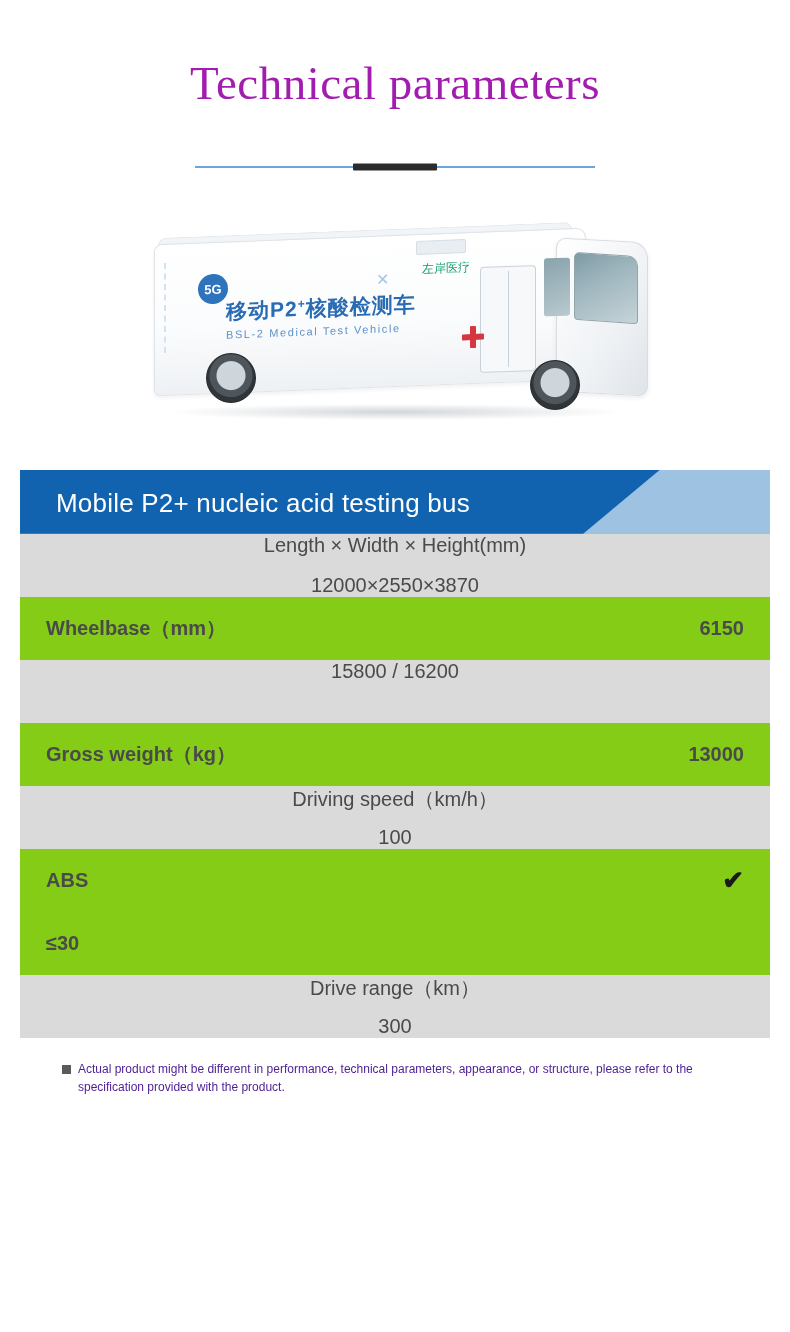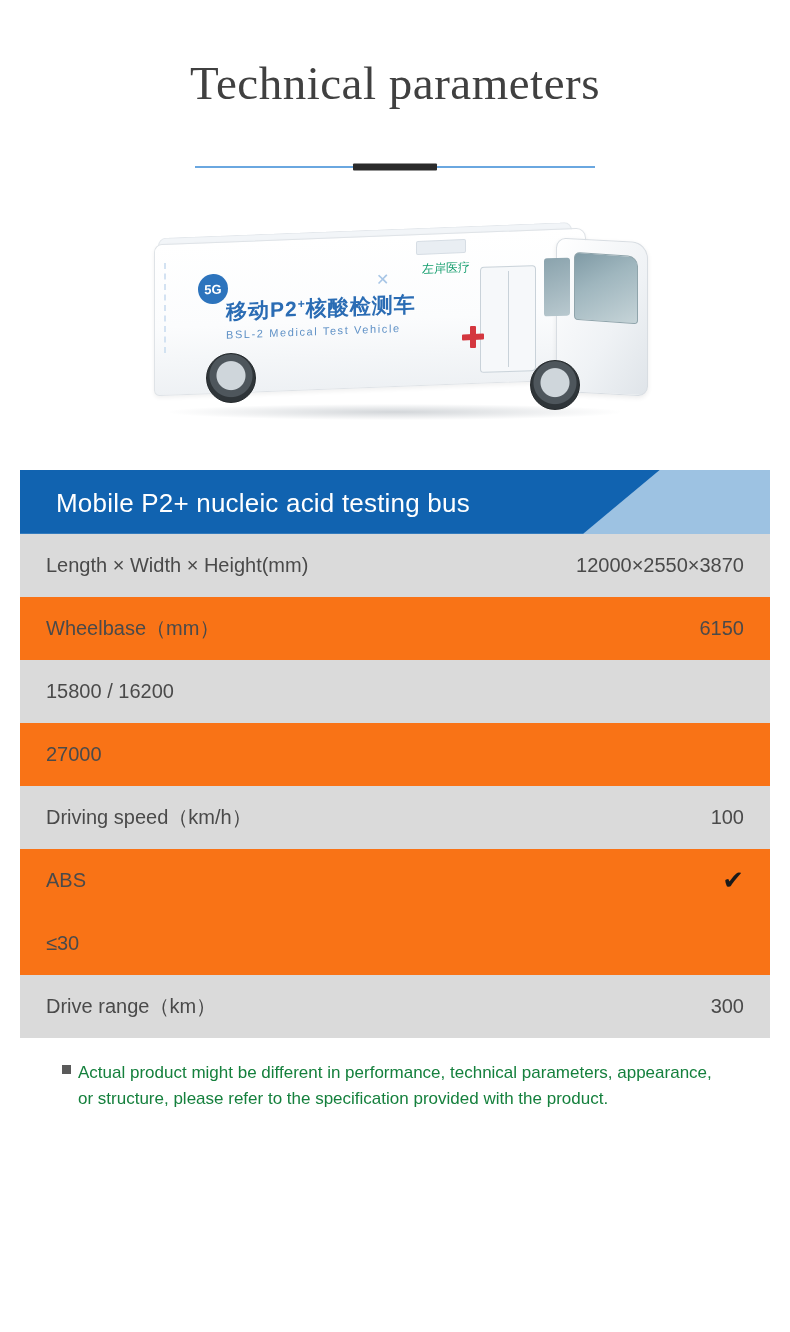--- a/index.html
+++ b/index.html
@@ -17,21 +17,21 @@
   }
 
   
   .title-block {
     text-align: center;
     padding-top: 58px;
   }
   .page-title {
     font-family: "Liberation Serif", serif;
     font-size: 47px;
-    color: #404040;
+    color: #a21caf;
     letter-spacing: 0.5px;
     font-weight: 400;
     line-height: 1.1;
   }
 
   
   .divider-wrap {
     margin-top: 52px;
     display: flex;
     justify-content: center;
@@ -290,33 +290,33 @@
   .spec-row {
     display: flex;
     align-items: center;
     justify-content: space-between;
     height: 63px;
     padding: 0 26px;
     box-sizing: border-box;
     font-size: 20px;
     color: #4a4a4a;
   }
-  .spec-row.odd  { background: #dadada; }
-  .spec-row.even { background: #f97316; }
+  .spec-row.odd  { background: #dadada; flex-direction: column; }
+  .spec-row.even { background: #84cc16; font-weight: bold; }
   .spec-name { white-space: nowrap; }
   .spec-value { white-space: nowrap; text-align: center; }
   .check-mark { font-size: 26px; color: #1a1a1a; line-height: 1; }
 
   
   .footnote {
     margin: 22px 24px 0 24px;
     display: flex;
     align-items: flex-start;
-    font-size: 17px;
-    color: #15803d;
+    font-size: 12px;
+    color: #4c1d95;
     line-height: 1.55;
   }
   .footnote-bullet {
     width: 9px;
     height: 9px;
     background: #5a5a5a;
     margin: 5px 7px 0 38px;
     flex: 0 0 auto;
   }
   .footnote-text { max-width: 640px; }
@@ -369,21 +369,22 @@
     <div class="spec-value">12000×2550×3870</div>
   </div>
   <div class="spec-row even">
     <div class="spec-name">Wheelbase（mm）</div>
     <div class="spec-value">6150</div>
   </div>
   <div class="spec-row odd">
     <div class="spec-value">15800 / 16200</div>
   </div>
   <div class="spec-row even">
-    <div class="spec-value">27000</div>
+    <div class="spec-name">Gross weight（kg）</div>
+    <div class="spec-value">13000</div>
   </div>
   <div class="spec-row odd">
     <div class="spec-name">Driving speed（km/h）</div>
     <div class="spec-value">100</div>
   </div>
   <div class="spec-row even">
     <div class="spec-name">ABS</div>
     <div class="spec-value check-mark">✔</div>
   </div>
   <div class="spec-row even">

